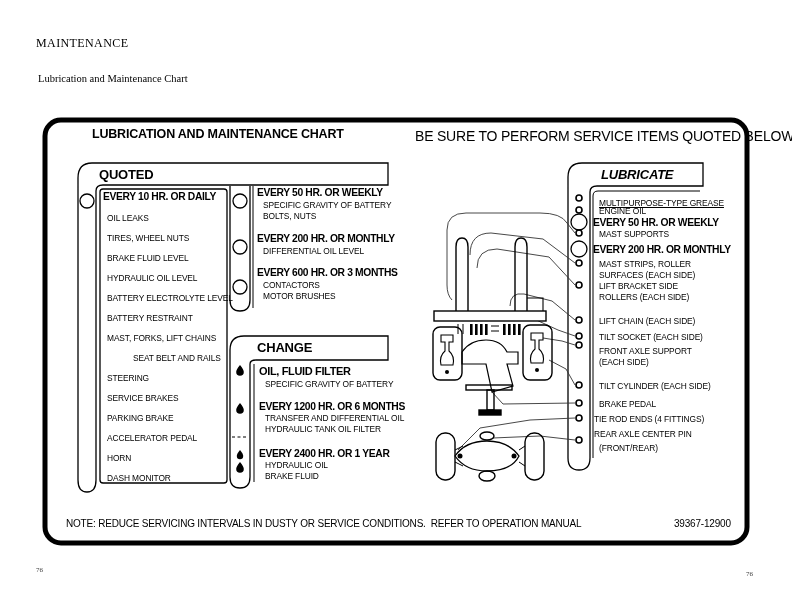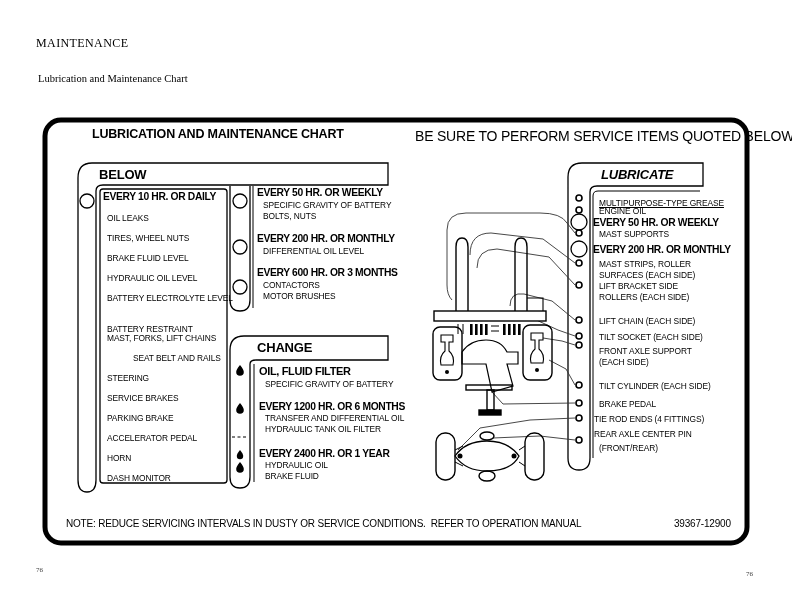--- a/index.html
+++ b/index.html
@@ -132,29 +132,29 @@
       <circle cx="514" cy="456" r="2.5" fill="#000" stroke="none"></circle>
     </g>
   </svg>
 
   <div class="abs serif kicker" style="left:36px;top:36px;">MAINTENANCE</div>
   <div class="abs serif subt" style="left:38px;top:73px;">Lubrication and Maintenance Chart</div>
 
   <div class="abs title" style="left:92px;top:127px;">LUBRICATION AND MAINTENANCE CHART</div>
   <div class="abs banner" style="left:415px;top:128px;">BE SURE TO PERFORM SERVICE ITEMS QUOTED BELOW</div>
 
-  <div class="abs sec" style="left:99px;top:167px;">BELOW</div>
+  <div class="abs sec" style="left:99px;top:167px;">QUOTED</div>
   <div class="abs h2" style="left:103px;top:191px;">EVERY 10 HR. OR DAILY</div>
 
   <div class="abs it" style="left:107px;top:213px;">OIL LEAKS</div>
   <div class="abs it" style="left:107px;top:233px;">TIRES, WHEEL NUTS</div>
   <div class="abs it" style="left:107px;top:253px;">BRAKE FLUID LEVEL</div>
   <div class="abs it" style="left:107px;top:273px;">HYDRAULIC OIL LEVEL</div>
   <div class="abs it" style="left:107px;top:293px;">BATTERY ELECTROLYTE LEVEL</div>
-  <div class="abs it" style="left:107px;top:313px;margin-top:11px;">BATTERY RESTRAINT</div>
+  <div class="abs it" style="left:107px;top:313px;">BATTERY RESTRAINT</div>
   <div class="abs it" style="left:107px;top:333px;">MAST, FORKS, LIFT CHAINS</div>
   <div class="abs it" style="left:107px;top:353px;margin-left:26px;">SEAT BELT AND RAILS</div>
   <div class="abs it" style="left:107px;top:373px;">STEERING</div>
   <div class="abs it" style="left:107px;top:393px;">SERVICE BRAKES</div>
   <div class="abs it" style="left:107px;top:413px;">PARKING BRAKE</div>
   <div class="abs it" style="left:107px;top:433px;">ACCELERATOR PEDAL</div>
   <div class="abs it" style="left:107px;top:453px;">HORN</div>
   <div class="abs it" style="left:107px;top:473px;">DASH MONITOR</div>
 
   <div class="abs h2" style="left:257px;top:187px;">EVERY 50 HR. OR WEEKLY</div>

